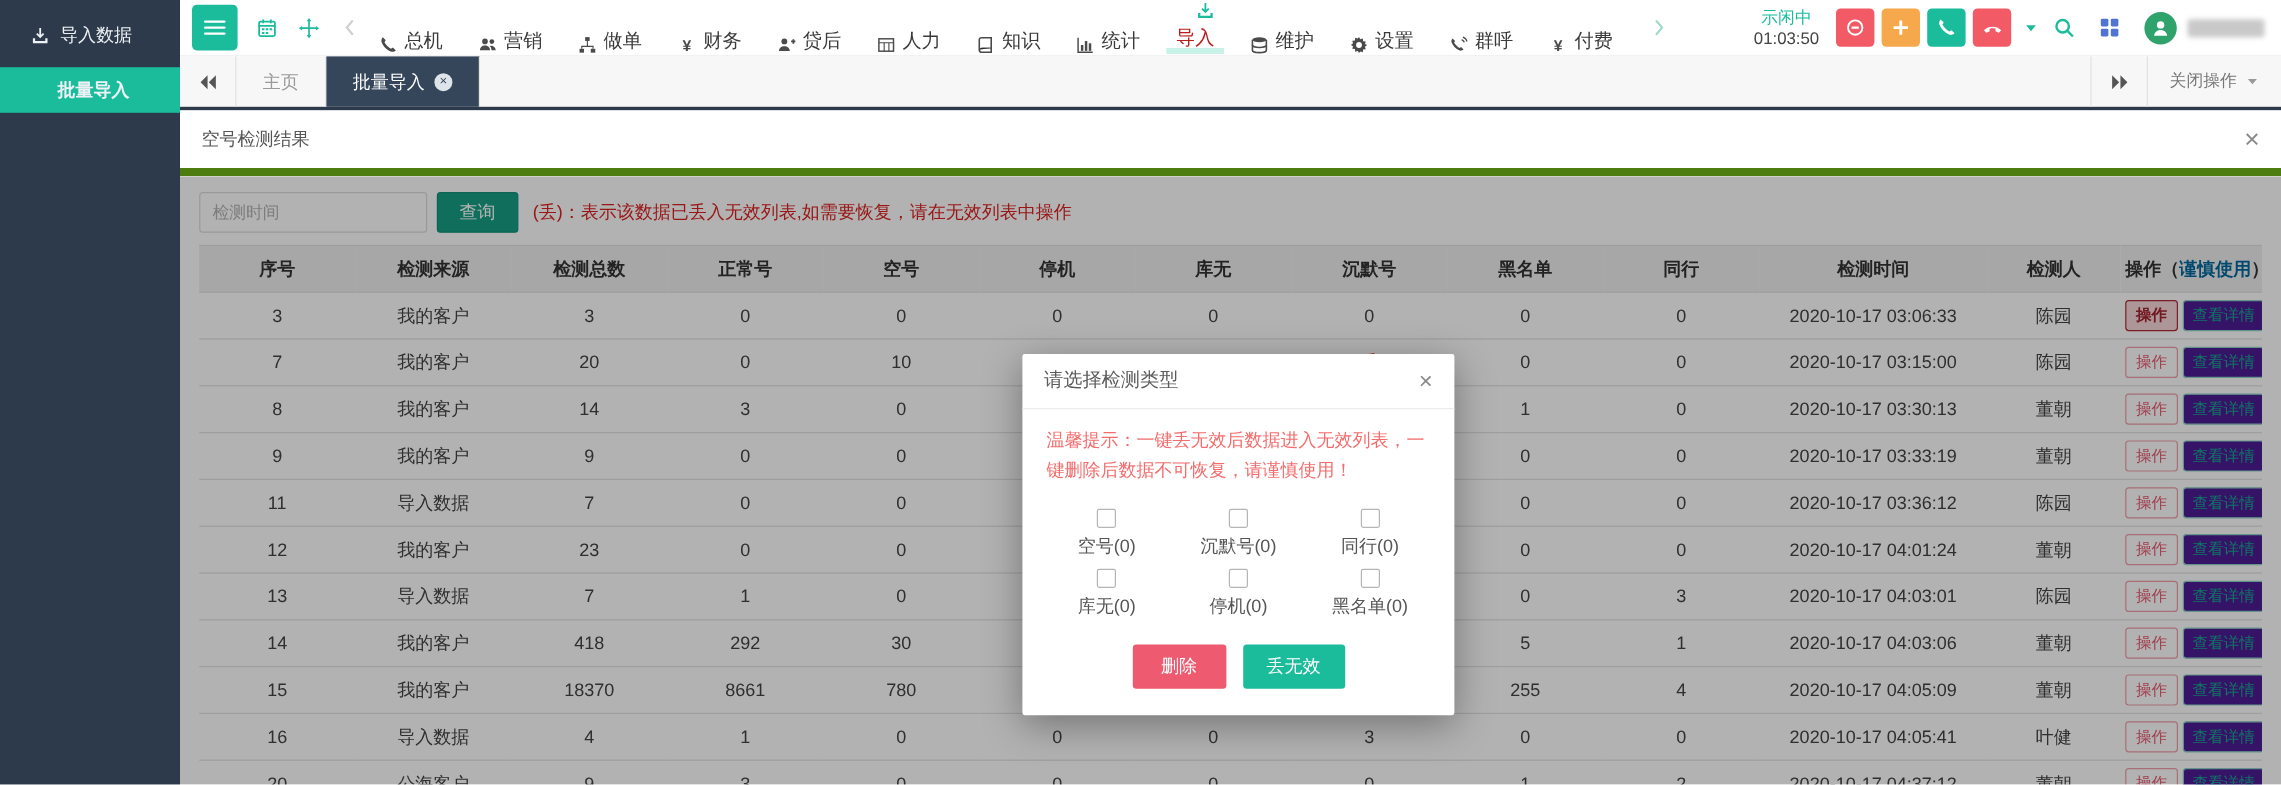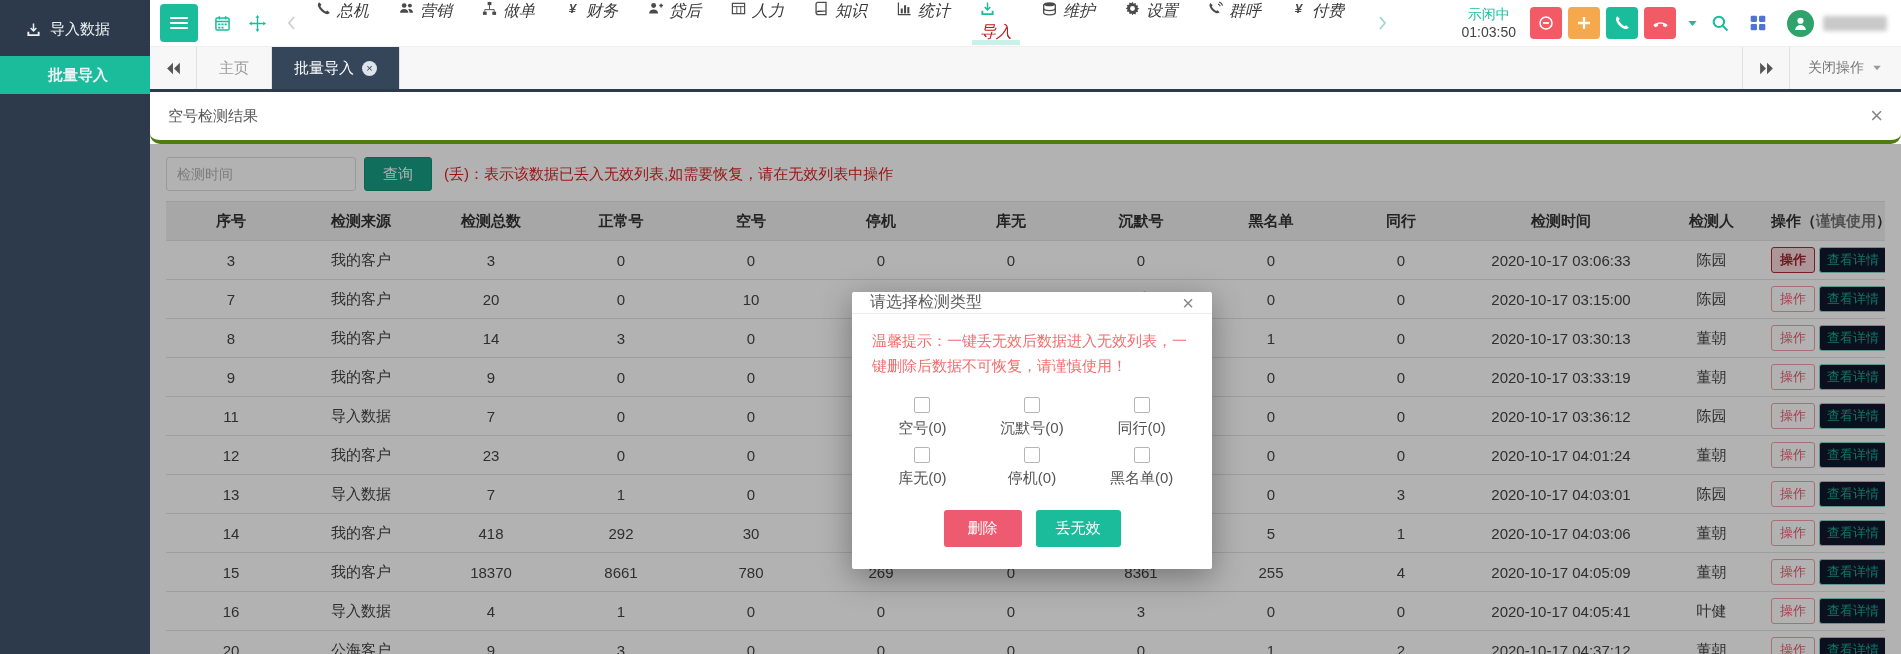--- a/index.html
+++ b/index.html
@@ -19,21 +19,21 @@
   
   .main{flex:1;min-width:0;display:flex;flex-direction:column;}
 
   
   .topnav{height:46px;background:#fff;display:flex;align-items:center;padding:0 14px 0 10px;border-bottom:1px solid #efefef;}
   .hamburger{width:38px;height:38px;background:#1abc9c;border:none;border-radius:4px;display:flex;flex-direction:column;justify-content:center;align-items:center;gap:3px;cursor:pointer;margin-right:16px;}
   .hamburger i{display:block;width:18px;height:2px;background:#fff;border-radius:1px;}
   .tools{display:flex;align-items:center;gap:18px;color:#1abc9c;margin-right:14px;}
   .nav-chev{color:#cfcfcf;margin:0 16px 0 4px;display:flex;}
   .menu{display:flex;align-items:center;height:46px;}
-  .nav-item{position:relative;height:44px;display:flex;align-items:flex-start;gap:6px;margin-right:30px;font-size:16px;color:#3a3a3a;cursor:pointer;white-space:nowrap;font-style:italic;}
+  .nav-item{position:relative;height:44px;display:flex;align-items:flex-end;gap:6px;margin-right:30px;font-size:16px;color:#3a3a3a;cursor:pointer;white-space:nowrap;}
   .nav-item .ic{color:#4a4a4a;display:flex;}
   .nav-item.active{color:#b91c1c;flex-direction:column;}
   .nav-item.active .ic{color:#1abc9c;}
   .nav-item.active::after{content:"";position:absolute;left:-8px;right:-8px;bottom:0;height:5px;background:#c8f2e7;}
   .nav-chev-r{color:#9fd9c9;display:flex;margin-right:10px;}
   .status{margin-left:auto;text-align:center;line-height:1.3;font-size:14px;margin-right:14px;}
   .status .state{color:#1abc9c;}
   .status .time{color:#444;}
   .call-buttons{display:flex;gap:6px;align-items:center;}
   .sq{width:32px;height:32px;border-radius:4px;display:flex;align-items:center;justify-content:center;cursor:pointer;}
@@ -48,46 +48,46 @@
   .tab-collapse,.tab-expand{width:46px;display:flex;align-items:center;justify-content:center;color:#555;cursor:pointer;}
   .tab-collapse{border-right:1px solid #e2e2e2;}
   .tab{padding:0 22px;display:flex;align-items:center;gap:8px;font-size:15px;color:#9a9a9a;border-right:1px solid #e2e2e2;cursor:pointer;white-space:nowrap;}
   .tab.active{background:#35465a;color:#fff;}
   .tab-close{width:15px;height:15px;border-radius:50%;background:#dde4ea;color:#35465a;display:flex;align-items:center;justify-content:center;font-size:11px;line-height:1;cursor:pointer;}
   .tab-expand{margin-left:auto;border-left:1px solid #e2e2e2;}
   .close-menu{padding:0 18px;border-left:1px solid #e2e2e2;color:#777;font-size:14px;display:flex;align-items:center;gap:7px;cursor:pointer;white-space:nowrap;}
   .caret-grey{color:#999;display:flex;}
 
   
-  .panel-header{height:48px;background:#fff;display:flex;align-items:center;padding:0 18px;border-bottom:4px solid #4d7c0f;border-radius:10px;}
+  .panel-header{height:48px;background:#fff;display:flex;align-items:center;padding:0 18px;border-bottom:7px solid #4d7c0f;}
   .panel-title{font-size:15px;color:#555;}
   .panel-close{margin-left:auto;font-size:22px;color:#888;cursor:pointer;line-height:1;}
 
   
   .content-body{position:relative;flex:1;background:#fff;overflow:hidden;}
   .filter-row{display:flex;align-items:center;margin:13px 16px 10px;}
   .time-input{width:190px;height:34px;border:1px solid #dcdcdc;border-radius:3px;padding:0 10px;font-size:14px;color:#666;outline:none;box-sizing:border-box;}
   .time-input::placeholder{color:#b3b3b3;}
   .query-btn{height:34px;padding:0 18px;margin-left:8px;background:#16a085;color:#fff;border:1px solid #13907a;border-radius:3px;font-size:15px;cursor:pointer;}
   .hint{margin-left:12px;color:#dd2222;font-size:15px;}
 
   table{border-collapse:collapse;table-layout:fixed;width:1719px;margin:0 16px;}
   th,td{border-bottom:1px solid #e2e2e2;text-align:center;font-size:15px;height:38px;padding:0 4px;overflow:hidden;white-space:nowrap;}
   thead th{background:#f0f0f0;color:#333;font-weight:bold;border-top:1px solid #e2e2e2;}
   td{color:#444;background:#fff;}
-  .op-warn{color:#737373;}
+  .op-warn{color:#0369a1;}
   .red-mark{color:#e03030;}
   .btn-op{border:1px solid #f0a0aa;color:#e9596f;background:#fff;border-radius:3px;font-size:13px;padding:3px 8px;cursor:pointer;margin-right:4px;}
   .btn-op.strong{border:1px solid #b02a37;color:#a3232f;background:#f6d7d9;font-weight:bold;}
-  .btn-detail{border:1px solid #8fd4c8;color:#18a590;background:#0f172a;border-radius:3px;font-size:13px;padding:3px 7px;cursor:pointer;}
+  .btn-detail{border:1px solid #8fd4c8;color:#18a590;background:#4c1d95;border-radius:3px;font-size:13px;padding:3px 7px;cursor:pointer;}
 
   
   .overlay{position:absolute;inset:0;background:rgba(0,0,0,0.3);z-index:4;}
   .modal{position:absolute;left:702px;top:148px;width:360px;background:#fff;border-radius:2px;box-shadow:0 8px 32px rgba(0,0,0,.35);z-index:5;}
-  .modal-head{display:flex;align-items:center;justify-content:space-between;padding:0 18px;border-bottom:1px solid #ececec;color:#5c5c5c;font-size:16px;}
+  .modal-head{display:flex;align-items:center;justify-content:space-between;padding:12px 18px;border-bottom:1px solid #ececec;color:#5c5c5c;font-size:16px;}
   .modal-close{font-size:20px;color:#888;cursor:pointer;line-height:1;}
   .modal-body{padding:15px 20px 4px;}
   .warning{color:#f56c6c;font-size:15px;line-height:1.65;}
   .cb-grid{display:grid;grid-template-columns:1fr 1.18fr 1fr;row-gap:9px;margin-top:18px;}
   .cb{display:flex;align-items:center;gap:6px;font-size:15px;color:#555;cursor:pointer;white-space:nowrap;flex-direction:column;}
   .cbbox{width:14px;height:14px;border:1px solid #b5b5b5;border-radius:2px;background:#fff;flex-shrink:0;}
   .modal-foot{display:flex;justify-content:center;gap:14px;padding:18px 0 22px;}
   .btn-delete{background:#ee5a6f;color:#fff;border:none;border-radius:3px;font-size:15px;padding:9px 24px;cursor:pointer;}
   .btn-discard{background:#1abc9c;color:#fff;border:none;border-radius:3px;font-size:15px;padding:9px 20px;cursor:pointer;}
 

